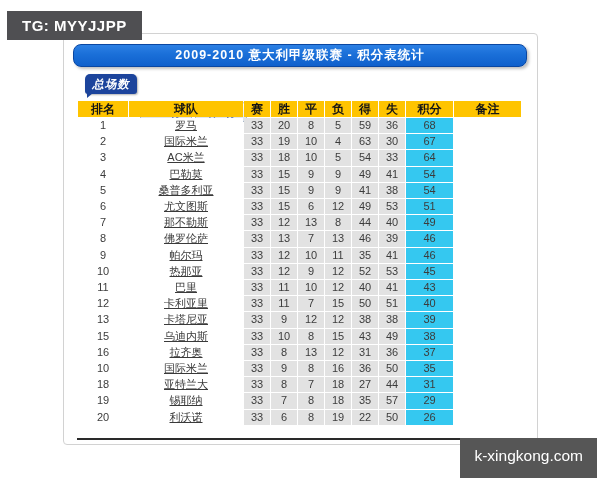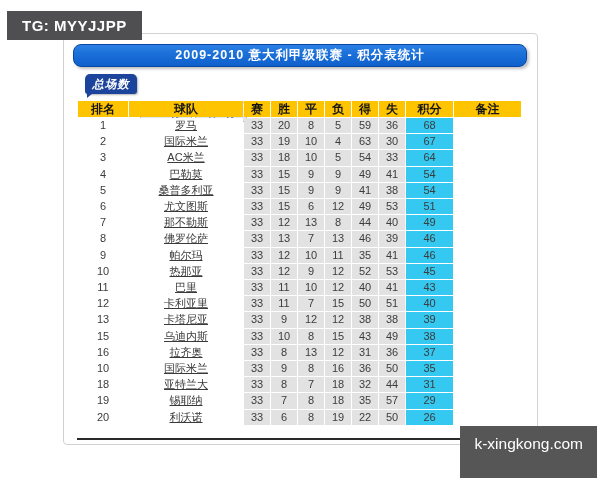--- a/index.html
+++ b/index.html
@@ -64,21 +64,21 @@
   .table-bottom-line{
     position:absolute;left:77px;top:438px;width:445px;height:2px;background:#2a2a2a;
   }
   
   .wm{position:absolute;background:#4f4f52;color:#ffffff;z-index:10;}
   .wm-tl{
     left:7px;top:11px;height:29px;line-height:29px;padding:0 15px;
     font-size:15px;font-weight:bold;letter-spacing:0.5px;
   }
   .wm-br{
-    right:3px;bottom:2px;height:52px;line-height:36px;padding:0 14px;
+    right:3px;bottom:2px;height:40px;line-height:36px;padding:0 14px;
     font-size:15.5px;background:#565656;
   }
 </style>
 </head>
 <body style="--header-bg: #ffc400; --stat-bg: #e2e2e2; --points-bg: #35c8f0;">
 
 <div class="wm wm-tl">TG: MYYJJPP</div>
 <div class="wm wm-br">k-xingkong.com</div>
 
 <div class="panel"></div>
@@ -311,21 +311,21 @@
         <td class="cell-points">35</td>
         <td class="cell-plain"></td>
       </tr>
       <tr>
         <td class="cell-plain">18</td>
         <td class="cell-plain"><a class="team-link">亚特兰大</a></td>
         <td class="cell-stat">33</td>
         <td class="cell-stat">8</td>
         <td class="cell-stat">7</td>
         <td class="cell-stat">18</td>
-        <td class="cell-stat">32</td>
+        <td class="cell-stat">27</td>
         <td class="cell-stat">44</td>
         <td class="cell-points">31</td>
         <td class="cell-plain"></td>
       </tr>
       <tr>
         <td class="cell-plain">19</td>
         <td class="cell-plain"><a class="team-link">锡耶纳</a></td>
         <td class="cell-stat">33</td>
         <td class="cell-stat">7</td>
         <td class="cell-stat">8</td>

